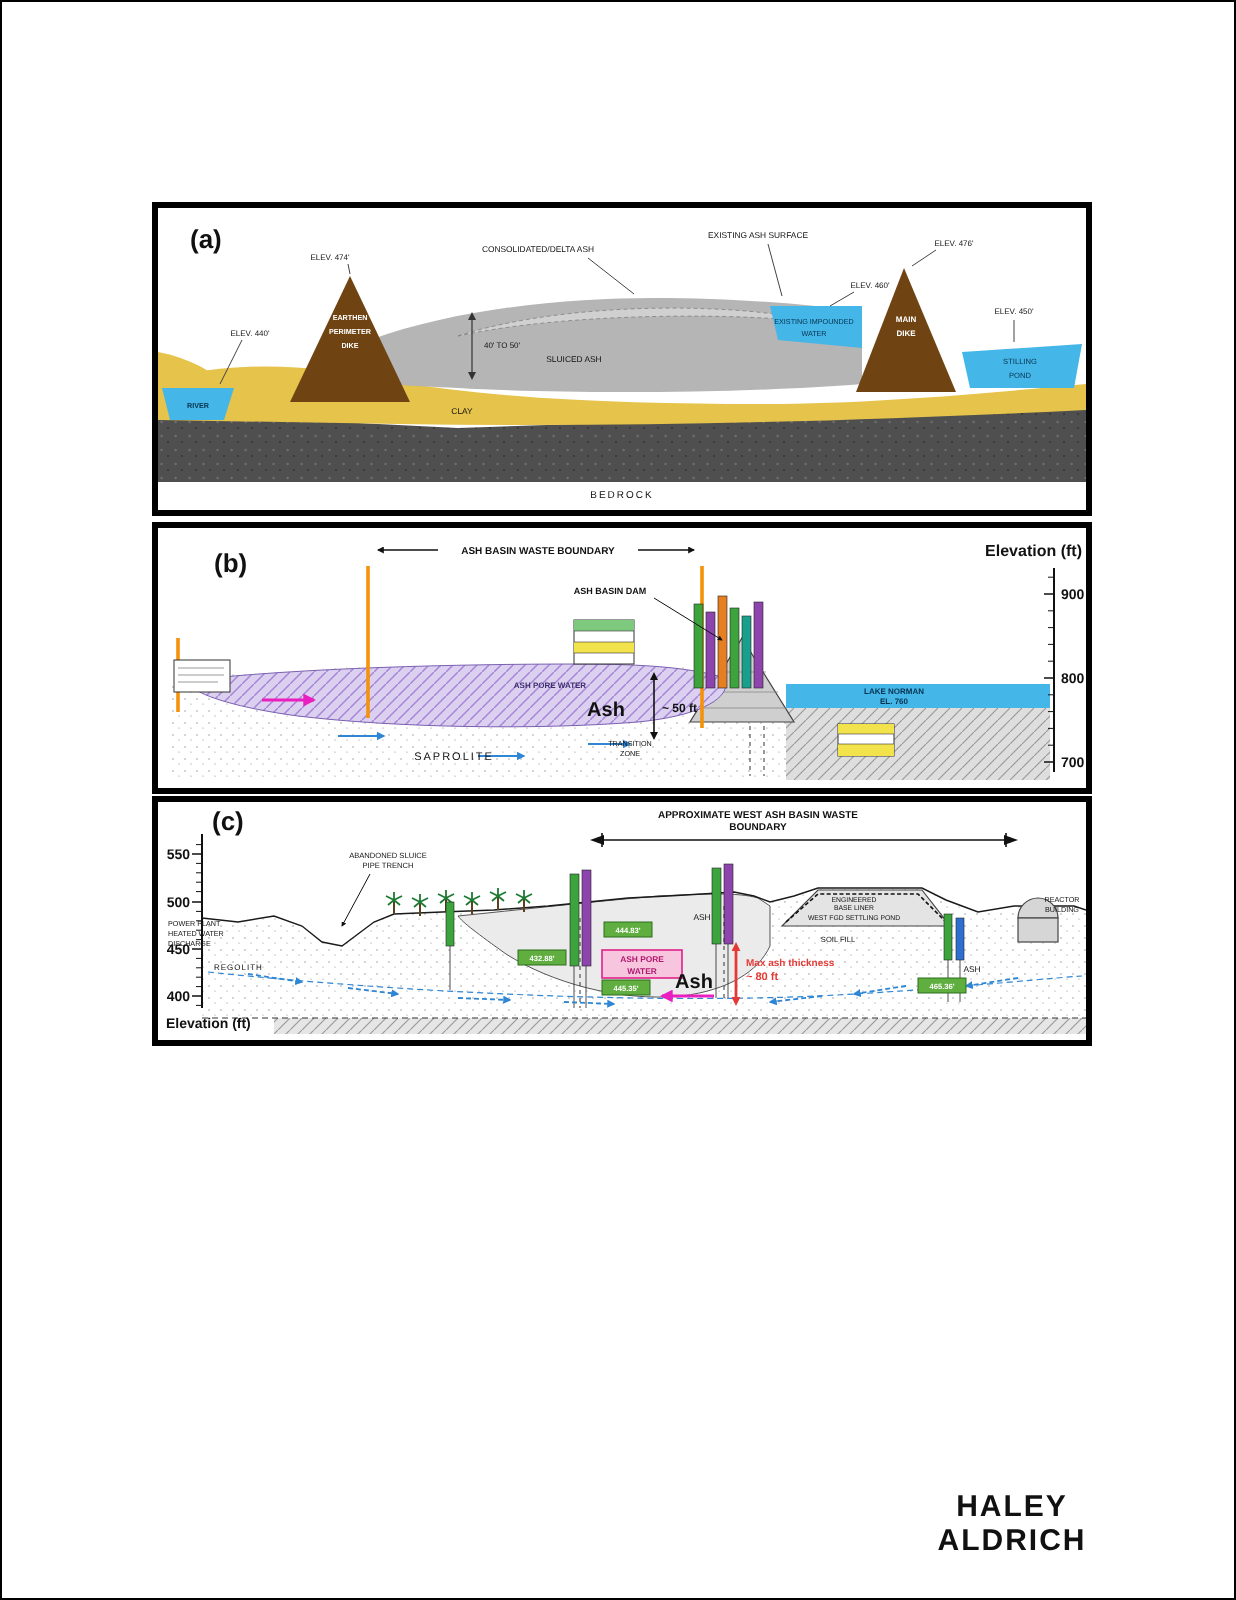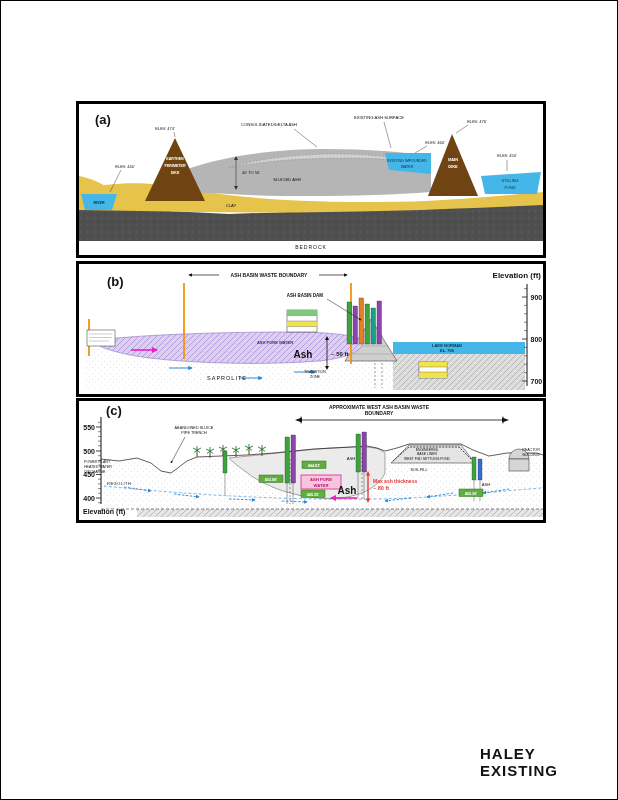--- a/index.html
+++ b/index.html
@@ -10,21 +10,21 @@
   #panel-b{top:260px;height:136px}
   #panel-c{top:397px;height:125px}
   .panel svg{display:block;width:100%;height:100%;}
   svg text{font-family:"Liberation Sans",sans-serif;fill:#111;}
   .f34{font-size:3.4px}.f36{font-size:3.6px}.f38{font-size:3.8px}.f4{font-size:4px}
   .f42{font-size:4.2px}.f45{font-size:4.5px}.f5{font-size:5px}.f55{font-size:5.5px}
   .f6{font-size:6px}.f7{font-size:7px}.f8{font-size:8px}.f10{font-size:10px}.f13{font-size:13px}
   .b{font-weight:bold}.mid{text-anchor:middle}.end{text-anchor:end}
   .wh{fill:#fff}.nv{fill:#06324f}.rd{fill:#e53935}.mg{fill:#b1186f}.pu{fill:#3d2c6e}
   .ls1{letter-spacing:1px}.ls05{letter-spacing:.5px}
-  .logo{position:absolute;left:479px;top:744px;width:86px;text-align:left;
+  .logo{position:absolute;left:462px;top:744px;width:86px;text-align:center;
         font-weight:bold;color:#111;font-size:15px;line-height:17px;letter-spacing:1px;}
 </style>
 </head>
 <body>
 
 <div class="page">
 
   <div class="panel" id="panel-a">
     <svg viewBox="0 0 464 151">
       <defs>
@@ -334,16 +334,16 @@
       <text x="348" y="54" class="f34 mid">BASE LINER</text>
       <text x="348" y="59" class="f34 mid">WEST FGD SETTLING POND</text>
       <text x="340" y="70" class="f38 mid">SOIL FILL</text>
       <text x="452" y="50" class="f36 mid">REACTOR</text>
       <text x="452" y="55" class="f36 mid">BUILDING</text>
     </svg>
   </div>
 
   <div class="logo">
     <div>HALEY</div>
-    <div>EXISTING</div>
+    <div>ALDRICH</div>
   </div>
 
 </div>
 
 </body></html>

